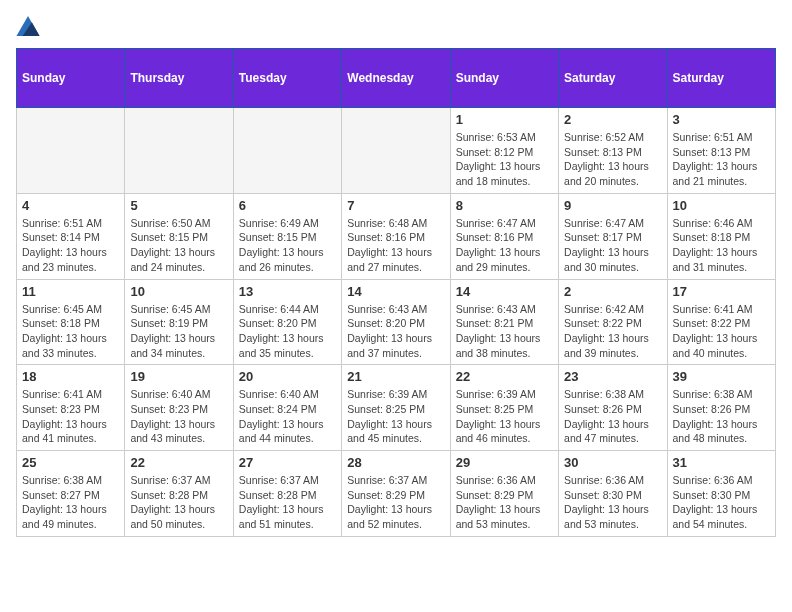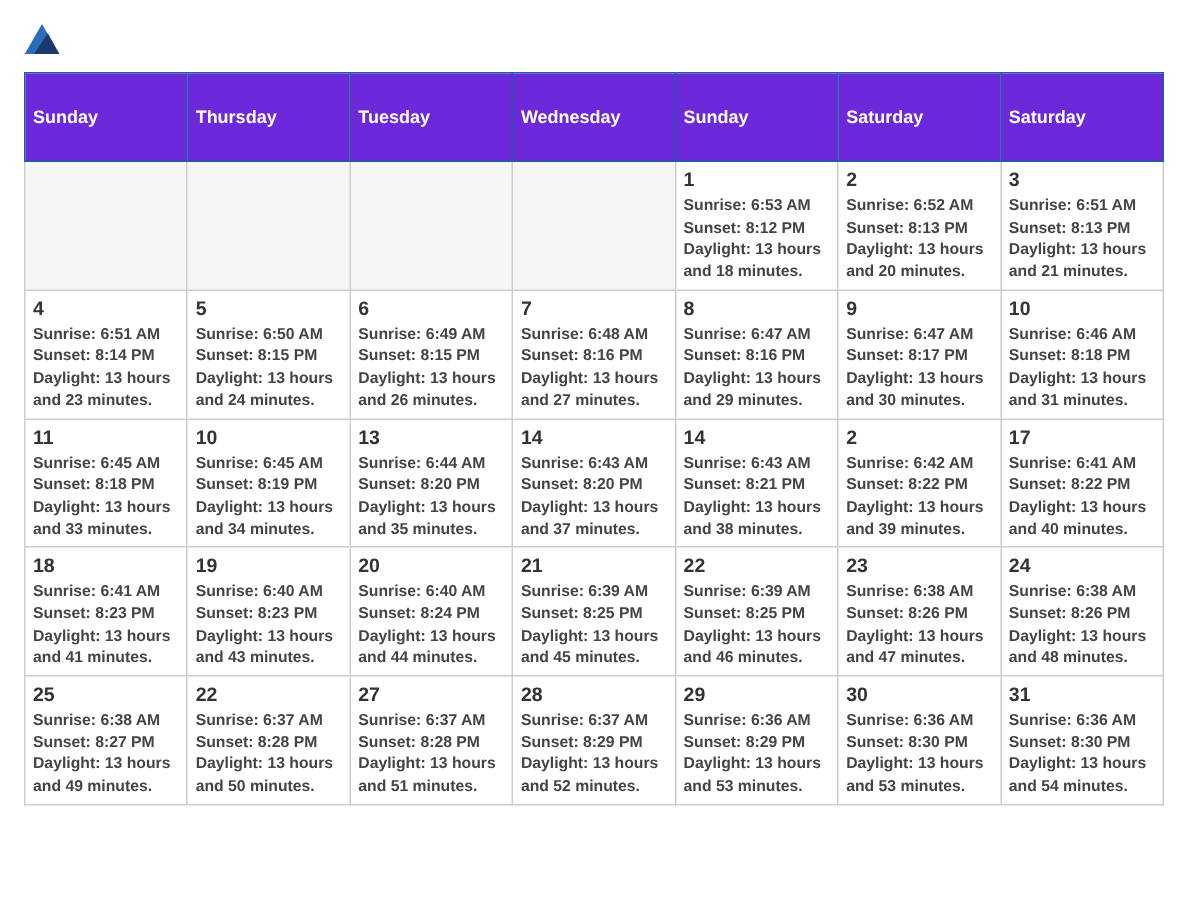--- a/index.html
+++ b/index.html
@@ -73,21 +73,20 @@
     }
     .day-number {
       font-size: 13px;
       font-weight: bold;
       color: #333;
       margin-bottom: 3px;
     }
     .day-info {
       color: #444;
       line-height: 1.4;
-      font-weight: bold;
     }
   </style>
 </head>
 <body>
 
 <div class="header">
   <div class="logo">
     <svg class="logo-icon" viewBox="0 0 30 26" xmlns="http://www.w3.org/2000/svg">
       <polygon points="0,26 15,0 30,26" fill="#2a6ebb"></polygon>
       <polygon points="8,26 20,8 30,26" fill="#1a3a6b"></polygon>
@@ -304,21 +303,21 @@
       </td>
         <td>
         <div class="day-number">23</div>
         <div class="day-info">
           Sunrise: 6:38 AM<br>
           Sunset: 8:26 PM<br>
           Daylight: 13 hours and 47 minutes.
         </div>
       </td>
         <td>
-        <div class="day-number">24</div>
+        <div class="day-number">39</div>
         <div class="day-info">
           Sunrise: 6:38 AM<br>
           Sunset: 8:26 PM<br>
           Daylight: 13 hours and 48 minutes.
         </div>
       </td>
       </tr>
       <tr>
         <td>
         <div class="day-number">25</div>

